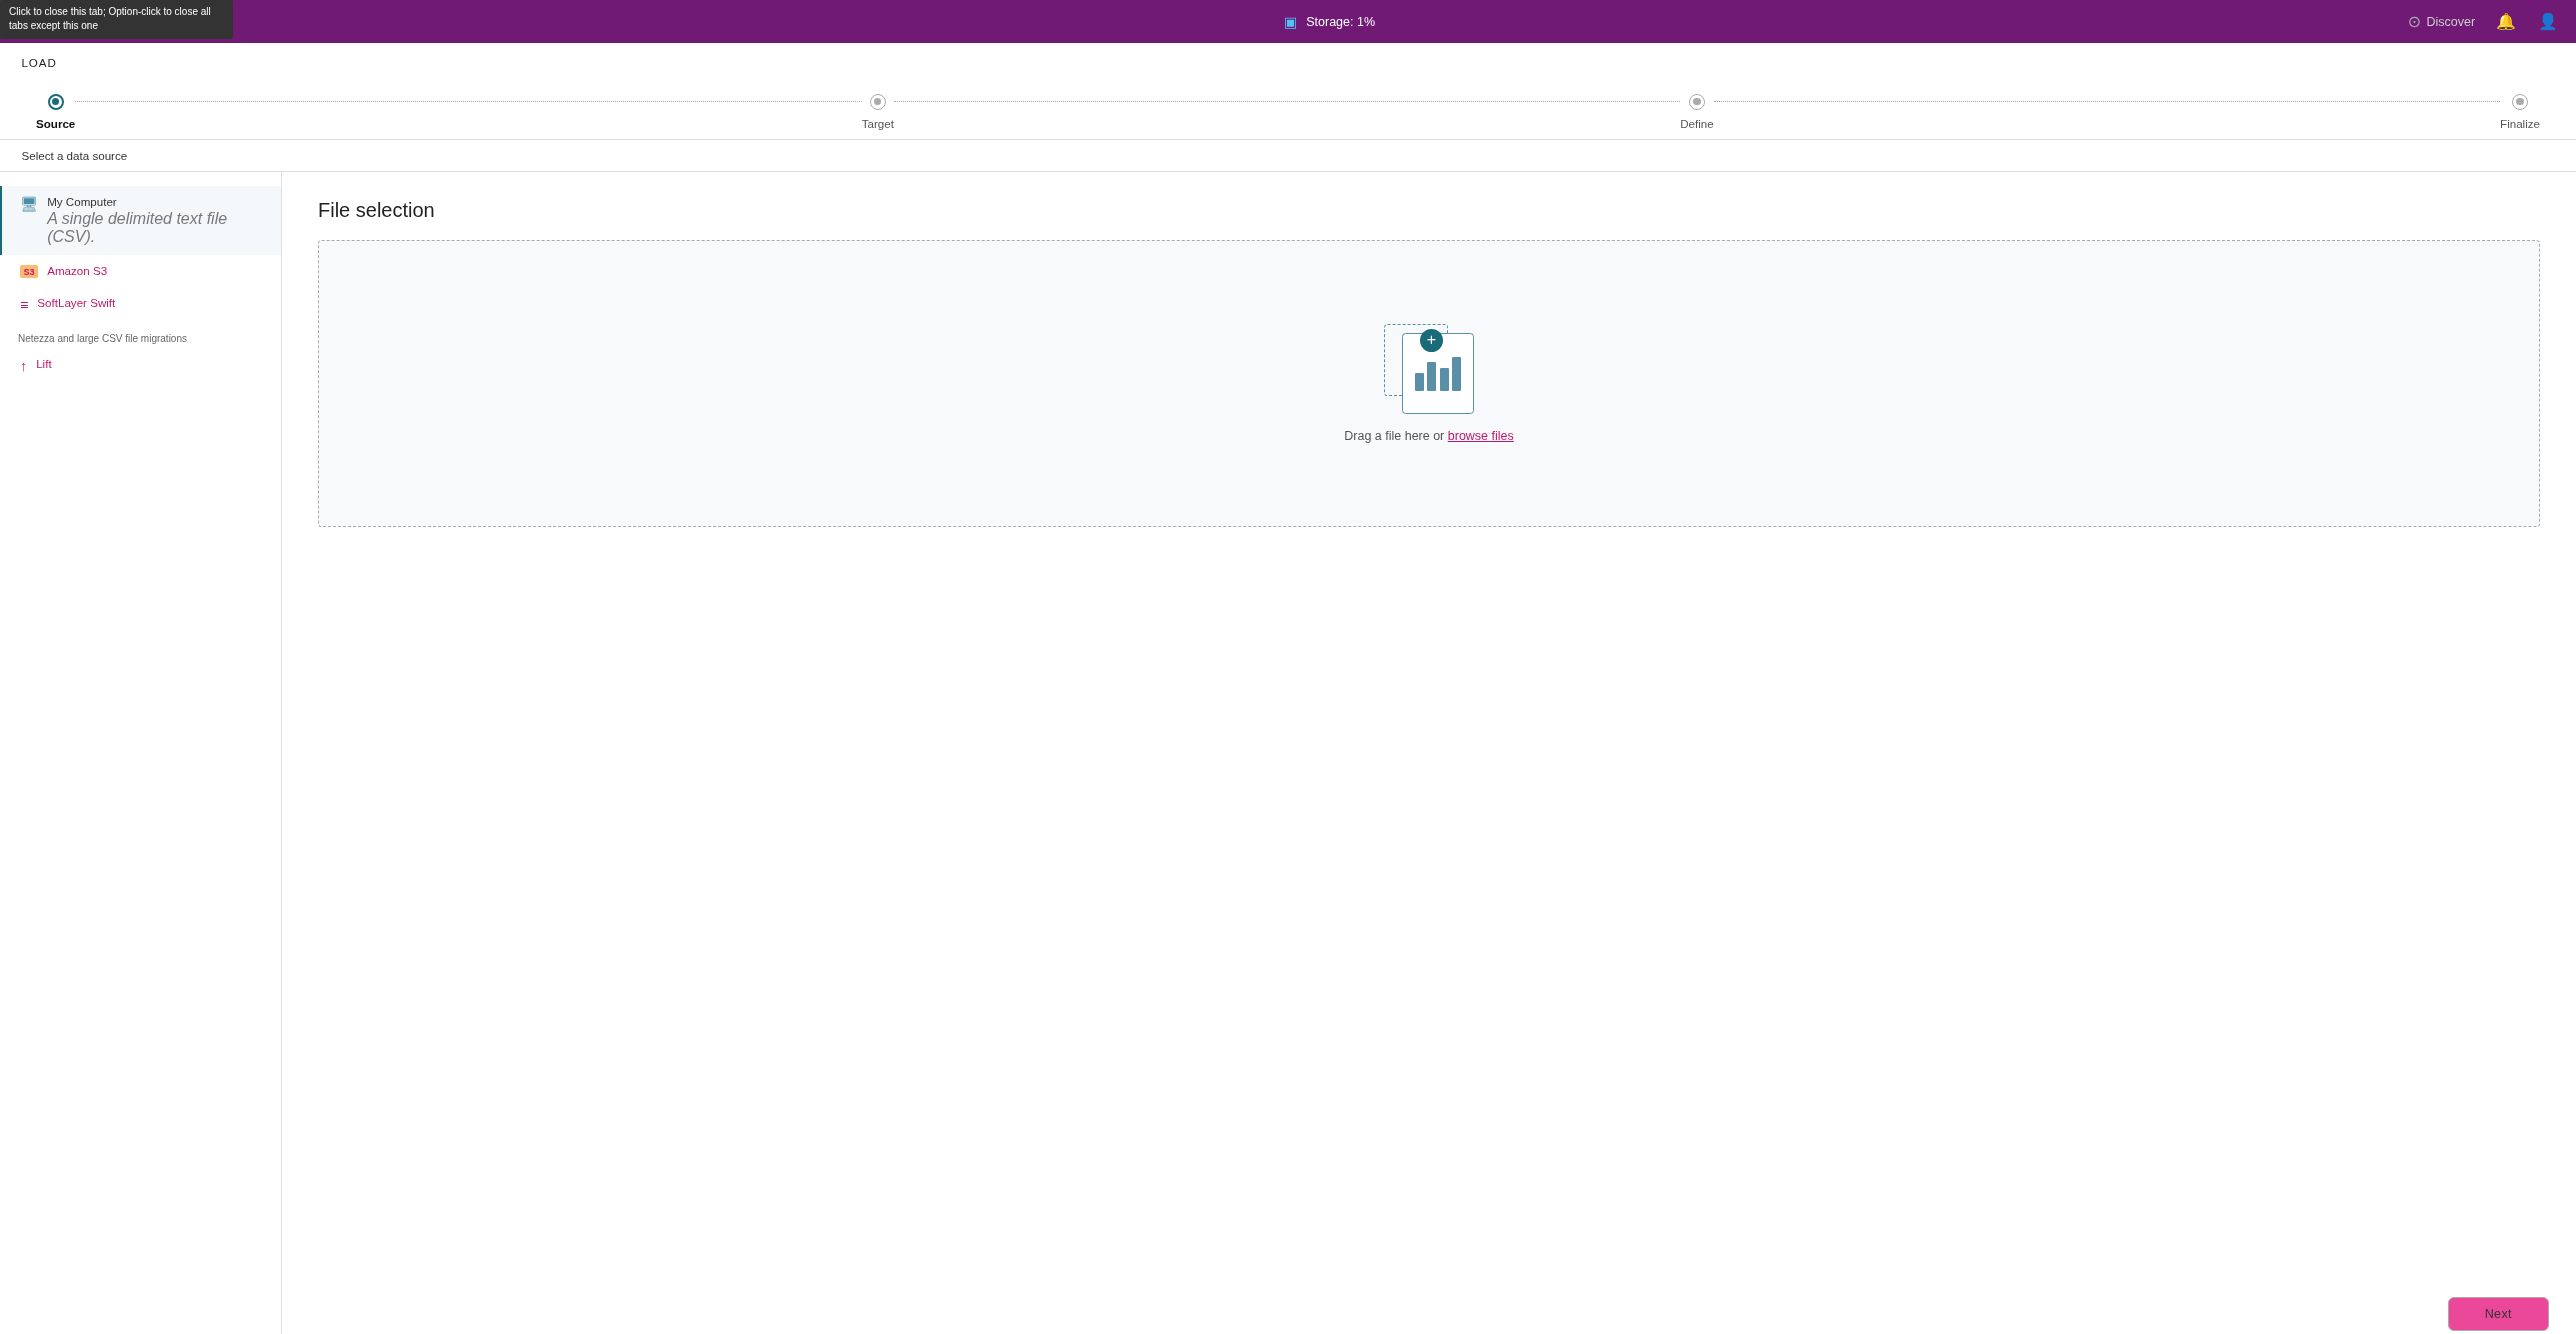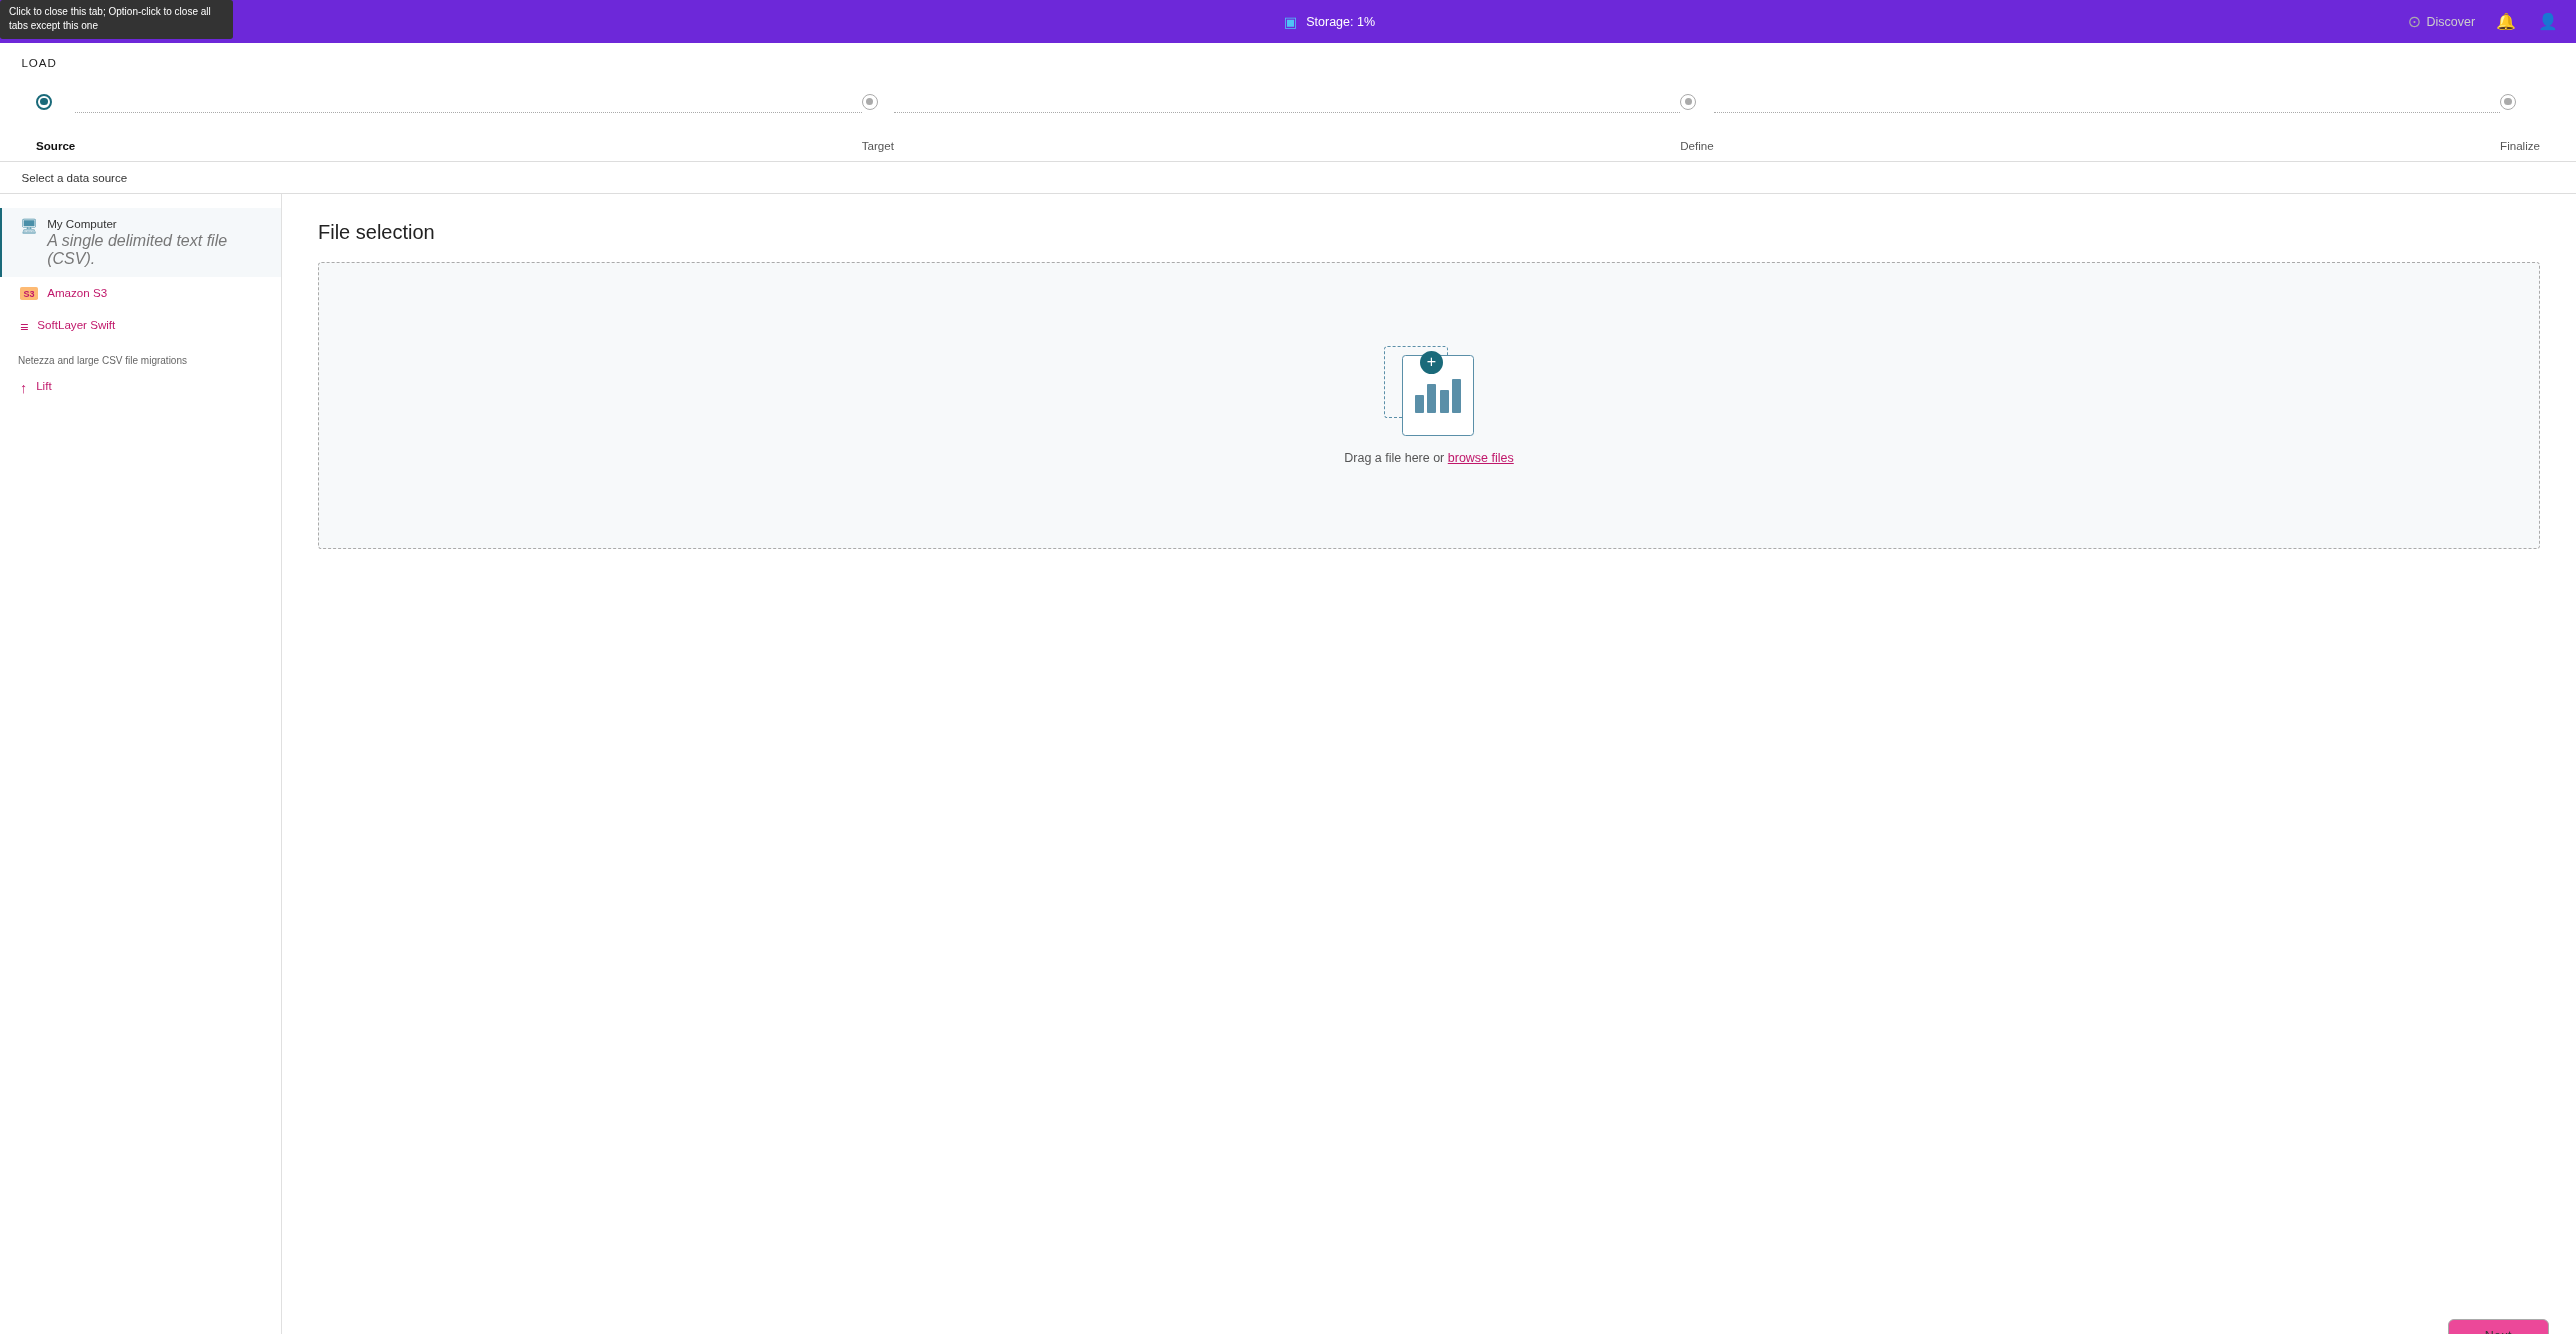--- a/index.html
+++ b/index.html
@@ -1,20 +1,20 @@
 <!DOCTYPE html>
 <html style="font-size:14.3px"><head>
   <meta charset="utf-8">
   <style>
     * { box-sizing: border-box; margin: 0; padding: 0; }
     body { font-family: 'Helvetica Neue', Arial, sans-serif; background: #fff; color: #333; height: 100vh; overflow: hidden; }
 
     
     .topbar {
-      background: #6d28d9;
+      background: #701a75;
       height: 43px;
       display: flex;
       align-items: center;
       justify-content: space-between;
       padding: 8px 18px;
       position: relative;
     }
     .topbar-left {
       display: flex;
       align-items: center;
@@ -82,23 +82,23 @@
     }
     .step-container {
       display: flex;
       align-items: center;
       flex: 1;
       position: relative;
     }
     .step-item {
       display: flex;
       flex-direction: column;
+      align-items: center;
       position: relative;
       z-index: 2;
-      gap: 22px;
     }
     .step-circle {
       width: 16px;
       height: 16px;
       border-radius: 50%;
       border: 1.8px solid #aaa;
       background: #fff;
       display: flex;
       align-items: center;
       justify-content: center;

